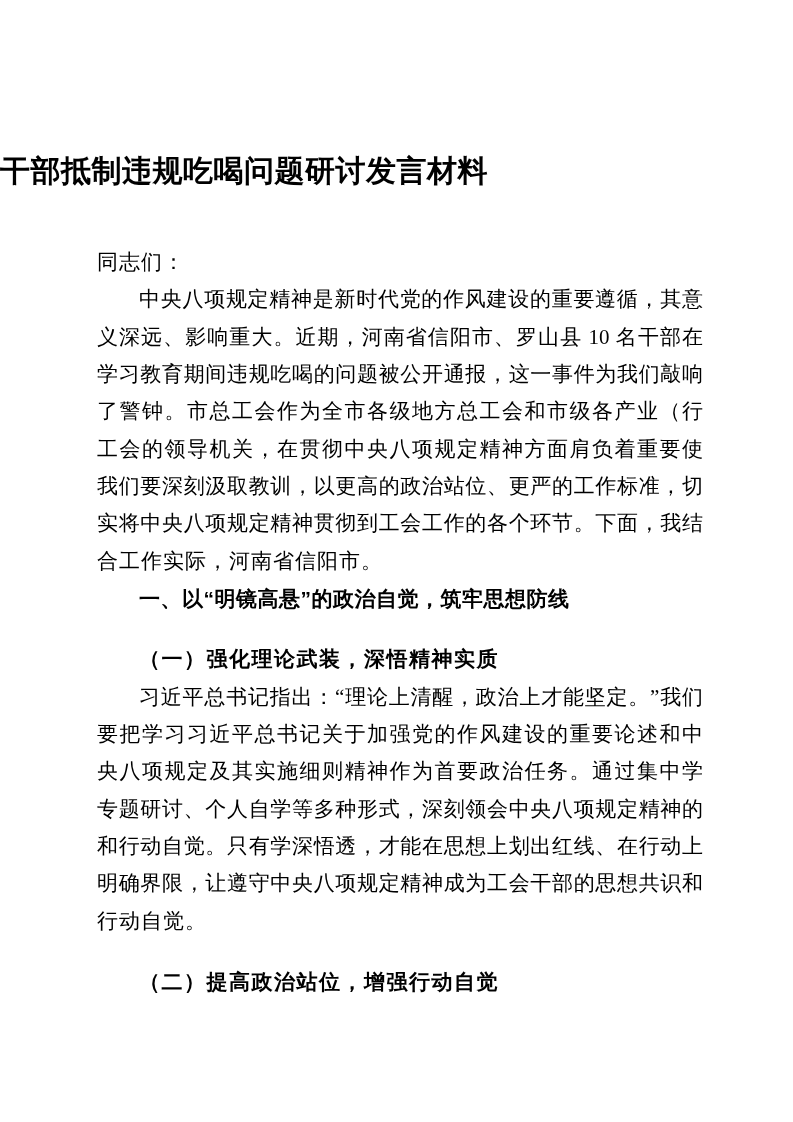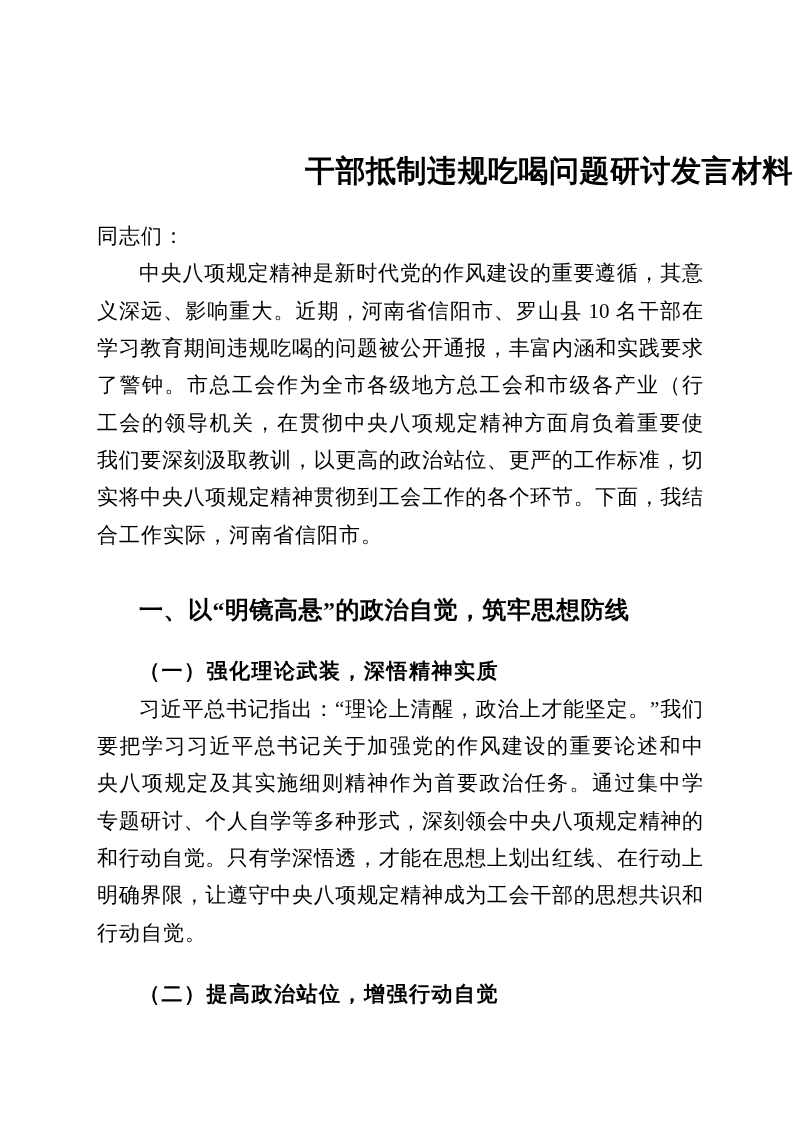--- a/index.html
+++ b/index.html
@@ -12,56 +12,54 @@
     position: relative;
     width: 793px; height: 1122px;
     background: #ffffff;
     color: #000000;
     overflow: hidden;
   }
   .doc-title {
     position: absolute;
     top: 150px; left: 0;
     width: 793px;
-    text-align: right;
+    text-align: left;
     font-size: 30px;
     font-weight: bold;
     line-height: 42px;
     font-family: "Liberation Serif", "DejaVu Serif", serif;
     letter-spacing: 0.5px;
     white-space: nowrap;
-    padding-left: 11px;
   }
   .body-block {
     position: absolute;
-    top: 218px;
+    top: 244px;
     left: 97px;
     width: 606px;
   }
   .line {
     height: 37.33px;
     line-height: 37.33px;
     font-size: 21px;
     letter-spacing: 1px;
     white-space: nowrap;
     overflow: hidden;
   }
   .line.justify {
     white-space: normal;
     letter-spacing: 0;
     text-align: justify;
     text-align-last: justify;
   }
   .line.indent { text-indent: 42px; }
   .line.heading {
     font-weight: bold;
-    font-family: Liberation Serif, serif;
+    font-family: Liberation Sans, sans-serif;
     letter-spacing: 0.5px;
-    font-size: 24px;
-    margin-top: 38px;
+    font-size: 21px;
   }
   .line.sub {
     font-weight: bold;
     font-family: "Liberation Serif", "DejaVu Serif", serif;
     letter-spacing: 1.5px;
     margin-top: 24px;
   }
 </style>
 </head>
 <body>
@@ -69,21 +67,21 @@
 <div class="page">
 
   <div class="doc-title">干部抵制违规吃喝问题研讨发言材料</div>
 
   <div class="body-block">
 
     <div class="line">同志们：</div>
 
     <div class="line justify indent">中央八项规定精神是新时代党的作风建设的重要遵循，其意</div>
     <div class="line justify">义深远、影响重大。近期，河南省信阳市、罗山县 10 名干部在</div>
-    <div class="line justify">学习教育期间违规吃喝的问题被公开通报，丰富内涵和实践要求</div>
+    <div class="line justify">学习教育期间违规吃喝的问题被公开通报，这一事件为我们敲响</div>
     <div class="line justify">了警钟。市总工会作为全市各级地方总工会和市级各产业（行业）</div>
     <div class="line justify">工会的领导机关，在贯彻中央八项规定精神方面肩负着重要使命。</div>
     <div class="line justify">我们要深刻汲取教训，以更高的政治站位、更严的工作标准，切</div>
     <div class="line justify">实将中央八项规定精神贯彻到工会工作的各个环节。下面，我结</div>
     <div class="line">合工作实际，河南省信阳市。</div>
 
     <div class="line heading indent">一、以“明镜高悬”的政治自觉，筑牢思想防线</div>
     <div class="line sub indent">（一）强化理论武装，深悟精神实质</div>
 
     <div class="line justify indent">习近平总书记指出：“理论上清醒，政治上才能坚定。”我们</div>

